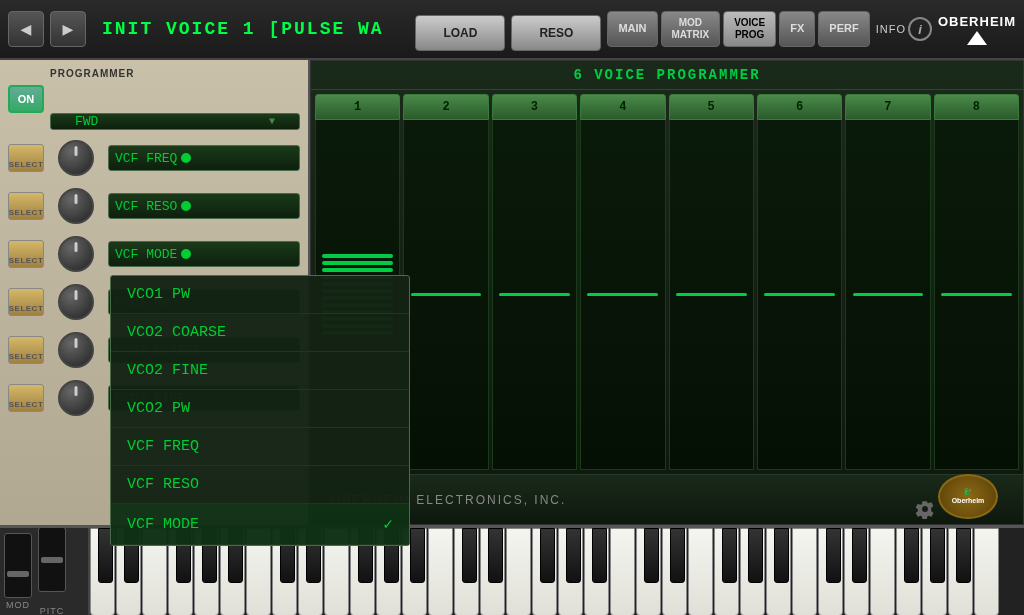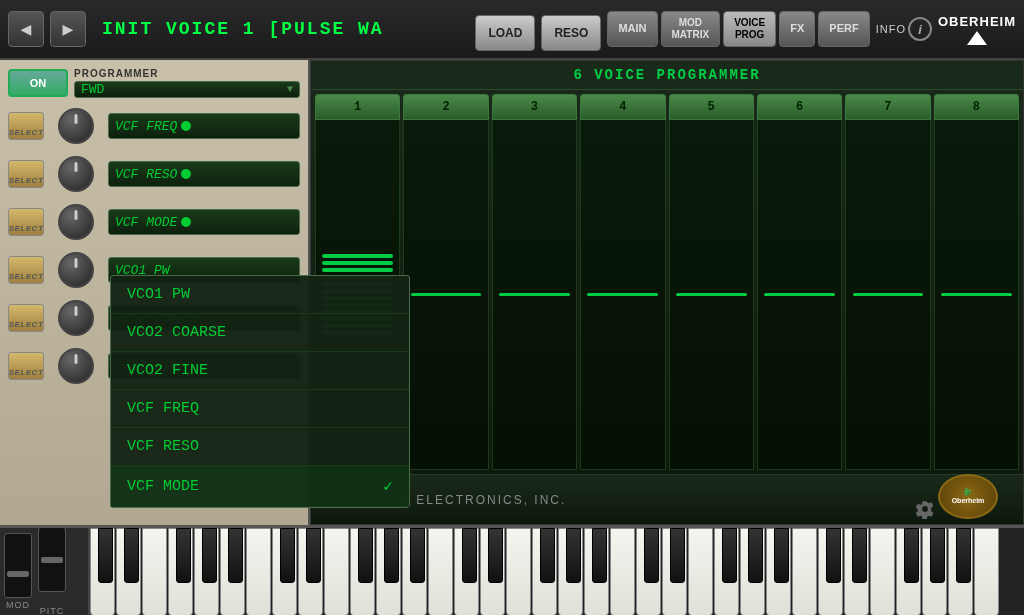--- a/index.html
+++ b/index.html
@@ -37,21 +37,21 @@
       color: #00ff44;
       font-family: 'Courier New', monospace;
       font-size: 18px;
       font-weight: bold;
       letter-spacing: 2px;
       flex: 1;
       padding-left: 10px;
     }
     .top-btn {
       height: 36px;
-      padding: 0 12px;
+      padding: 0 27px;
       background: linear-gradient(180deg, #ccc 0%, #888 100%);
       border: 1px solid #666;
       border-radius: 4px;
       font-size: 12px;
       font-weight: bold;
       color: #222;
       cursor: pointer;
       margin-top: 7px;
     }
     .top-btn-group {
@@ -134,21 +134,21 @@
       position: relative;
     }
 
     .direction-row {
       display: flex;
       align-items: center;
       gap: 6px;
       margin-bottom: 2px;
     }
     .on-btn {
-      width: 60px;
+      width: 36px;
       height: 28px;
       background: linear-gradient(180deg, #6a9 0%, #3a6 100%);
       border: 2px solid #2a5;
       border-radius: 4px;
       color: #fff;
       font-size: 11px;
       font-weight: bold;
       display: flex; align-items: center; justify-content: center;
       cursor: pointer;
     }
@@ -160,35 +160,35 @@
     }
     .dir-dropdown {
       flex: 1;
       height: 26px;
       background: linear-gradient(180deg, #1a3a1a 0%, #0d200d 100%);
       border: 1px solid #4a6a4a;
       border-radius: 3px;
       color: #00cc33;
       font-family: 'Courier New', monospace;
       font-size: 13px;
-      padding: 0 6px;
+      padding: 0 24px;
       display: flex; align-items: center; justify-content: space-between;
       cursor: pointer;
+      margin-top: 32px;
     }
     .dir-dropdown-arrow {
       color: #4a8a4a;
       font-size: 10px;
     }
 
     .row-item {
       display: flex;
       align-items: center;
       gap: 14px;
       height: 44px;
-      font-style: italic;
     }
     .select-btn {
       width: 36px;
       height: 28px;
       background: linear-gradient(180deg, #d4b86a 0%, #a08040 100%);
       border: 1px solid #888;
       border-radius: 3px;
       display: flex;
       flex-direction: column;
       align-items: center;
@@ -531,20 +531,23 @@
 
     <div id="dropdown-menu">
       <div class="dropdown-item">
         <span>VCO1 PW</span>
       </div>
       <div class="dropdown-item">
         <span>VCO2 COARSE</span>
       </div>
       <div class="dropdown-item">
         <span>VCO2 FINE</span>
+      </div>
+      <div class="dropdown-item">
+        <span>VCO2 PW</span>
       </div>
       <div class="dropdown-item">
         <span>VCF FREQ</span>
       </div>
       <div class="dropdown-item">
         <span>VCF RESO</span>
       </div>
       <div class="dropdown-item selected">
         <span>VCF MODE</span>
         <span class="check-mark">✓</span>

